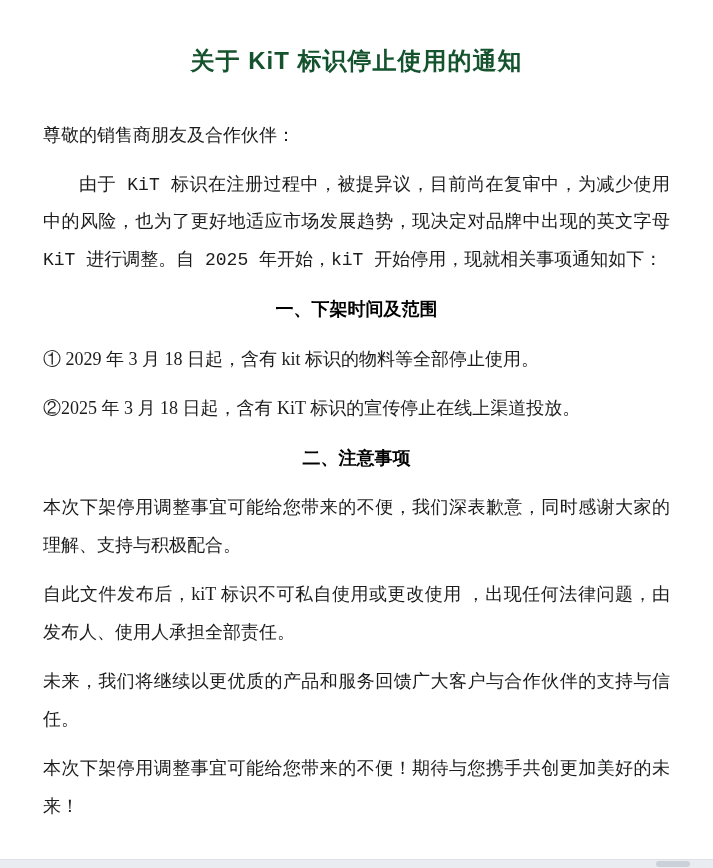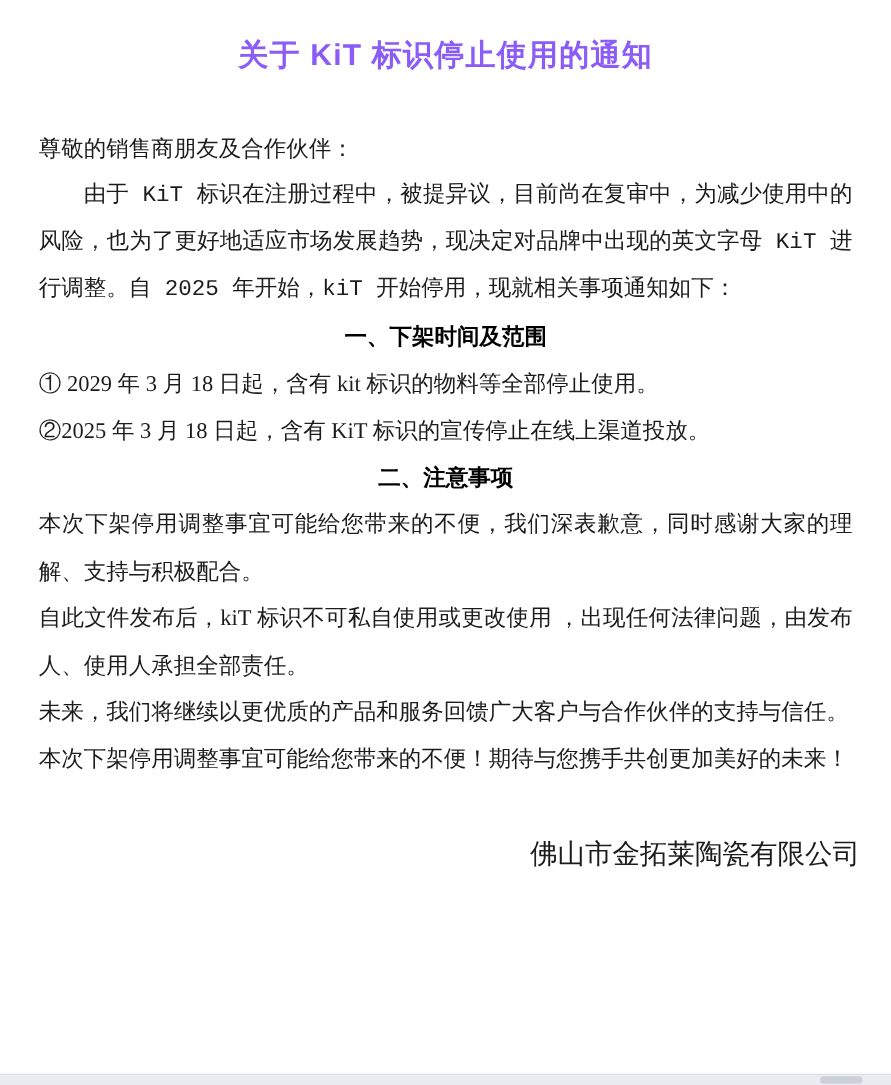--- a/index.html
+++ b/index.html
@@ -11,35 +11,35 @@
     position: relative;
     width: 713px;
     height: 868px;
     background: #ffffff;
     overflow: hidden;
     font-family: "Liberation Serif", "DejaVu Serif", serif;
     color: #1c1c1c;
   }
   .doc-title {
     margin: 0;
-    padding-top: 28px;
+    padding-top: 44px;
     text-align: center;
     font-family: "Liberation Sans", "DejaVu Sans", sans-serif;
     font-weight: 700;
     font-size: 24px;
     line-height: 34px;
-    color: #8b5cf6;
+    color: #14532d;
     letter-spacing: 1px;
   }
   .content {
     margin: 39px 31px 0 31px;
   }
   .content p,
   .content h2 {
-    margin: 0;
+    margin: 12px;
     font-size: 18px;
     line-height: 37.5px;
     font-weight: 400;
     text-align: justify;
     text-justify: inter-ideograph;
   }
   .content h2.sec-heading {
     font-family: "Liberation Sans", "DejaVu Sans", sans-serif;
     font-weight: 700;
     font-size: 18px;

